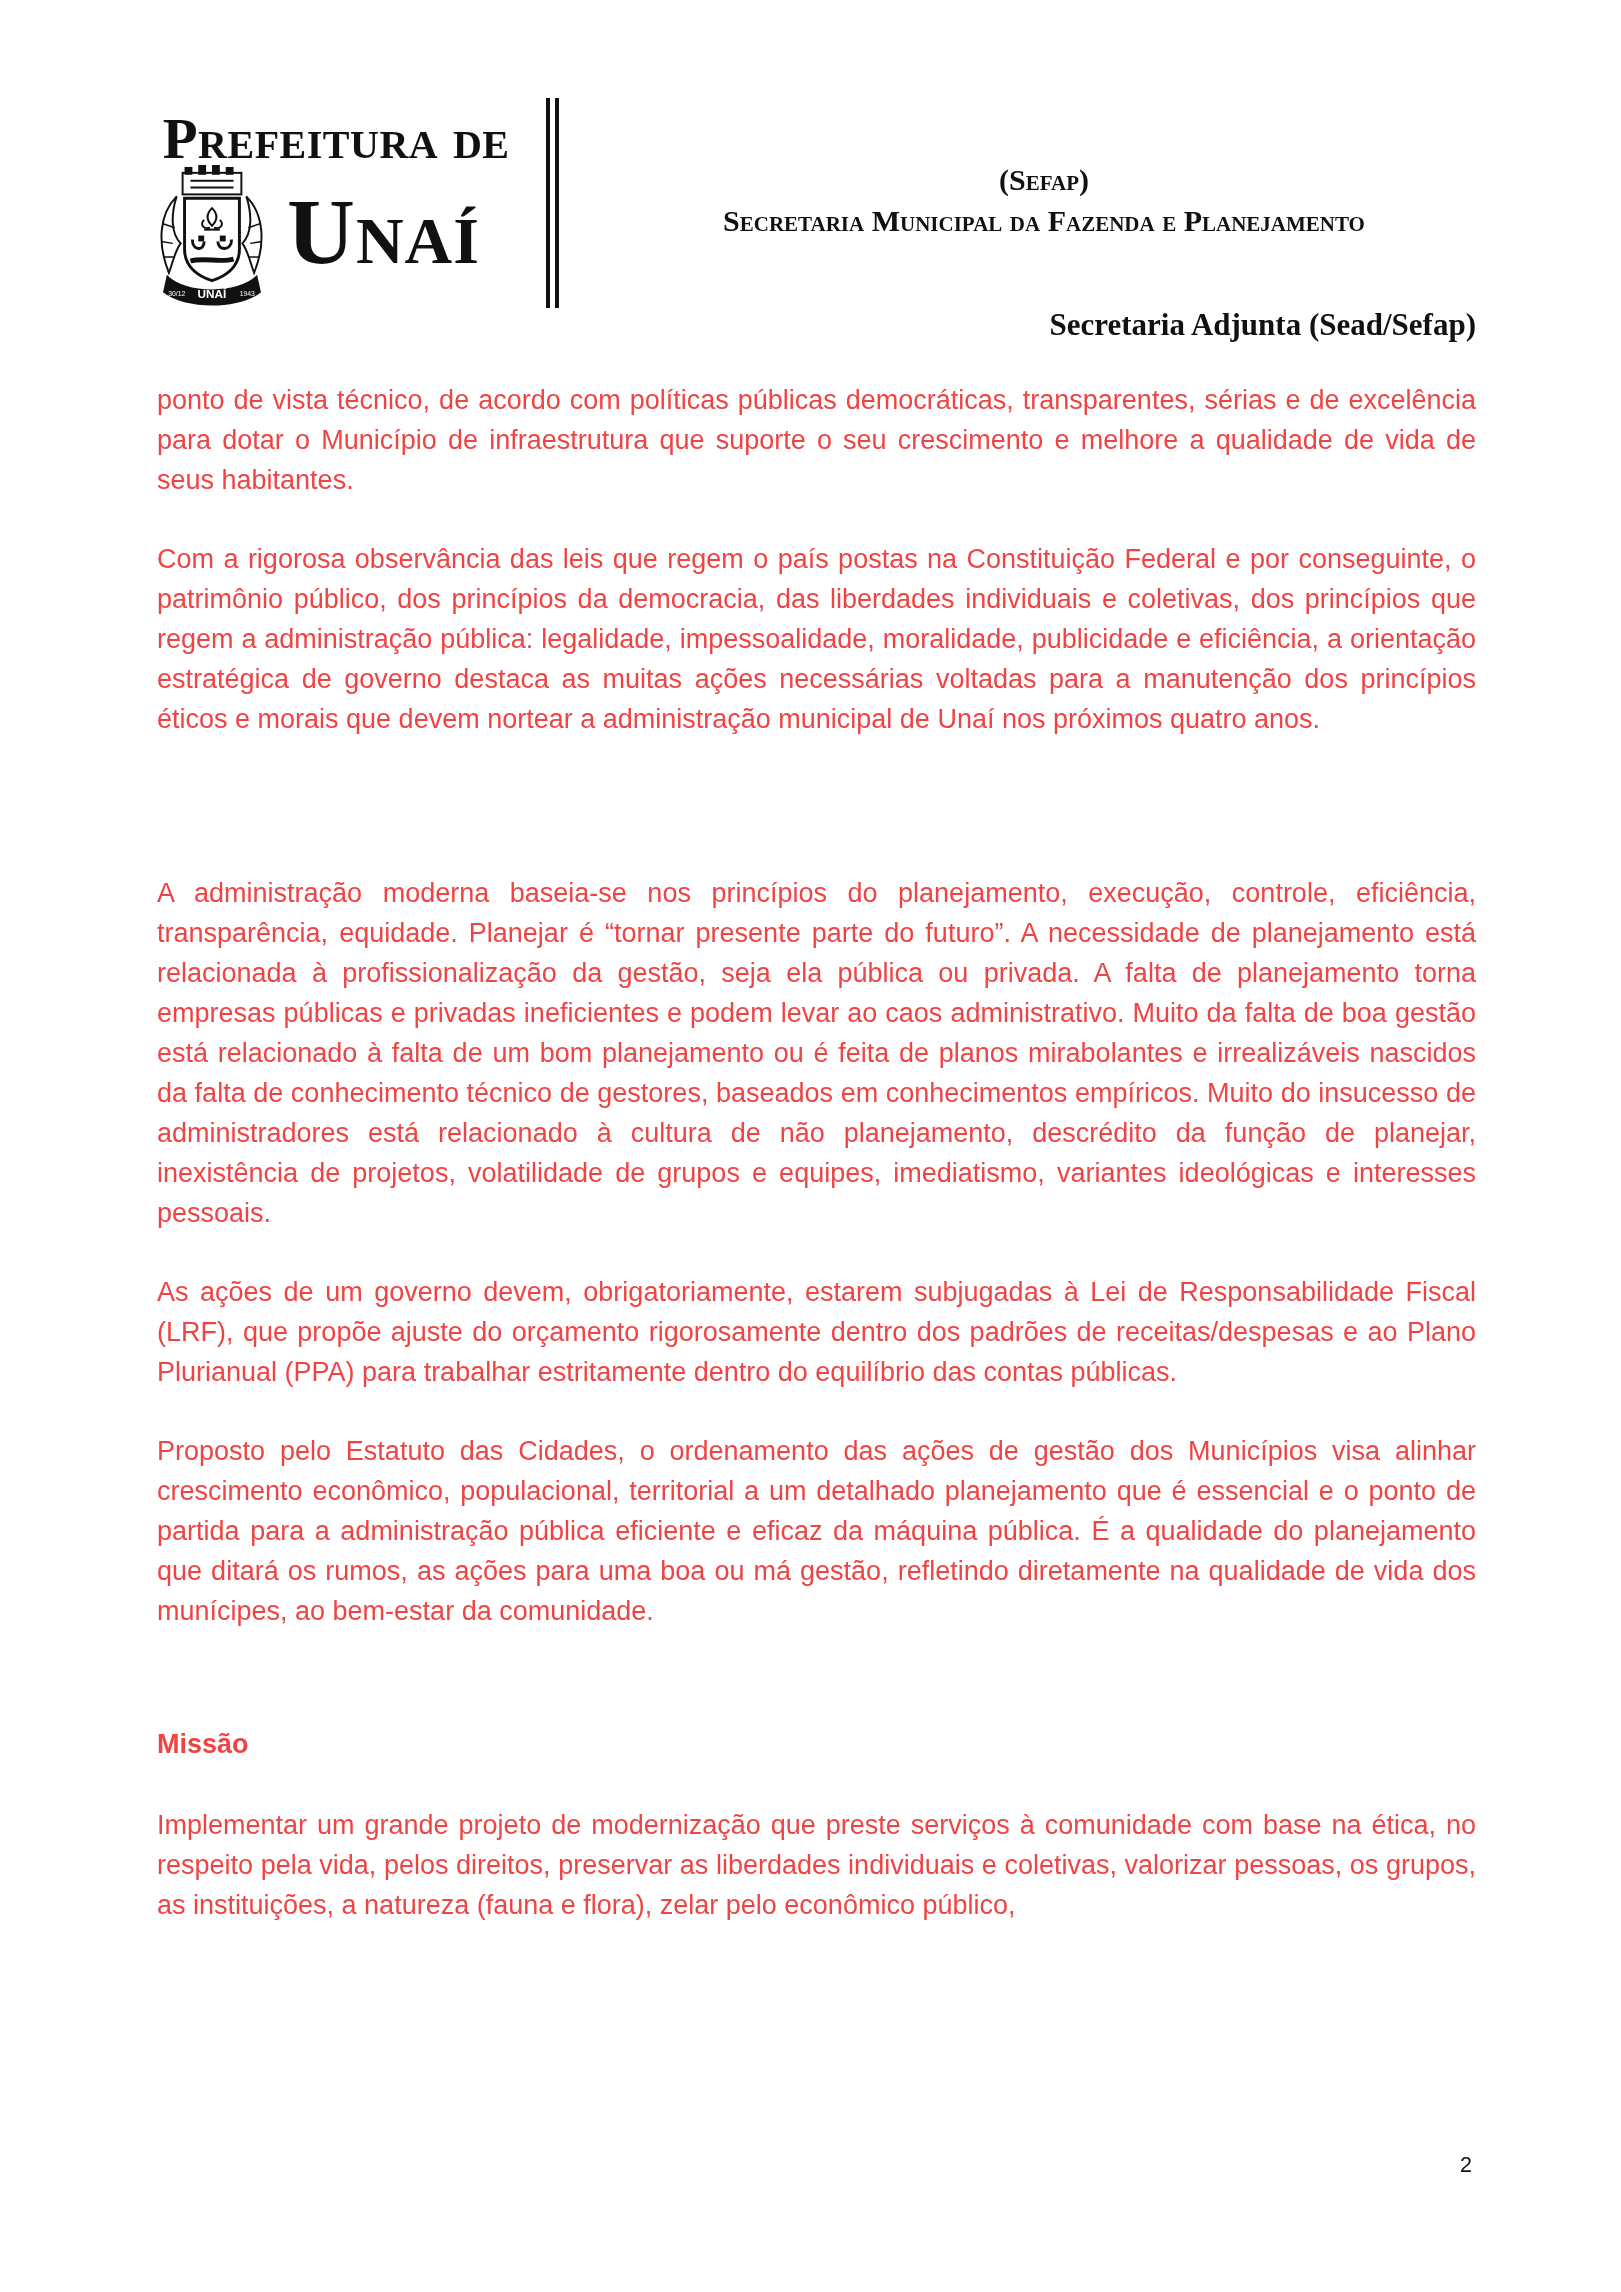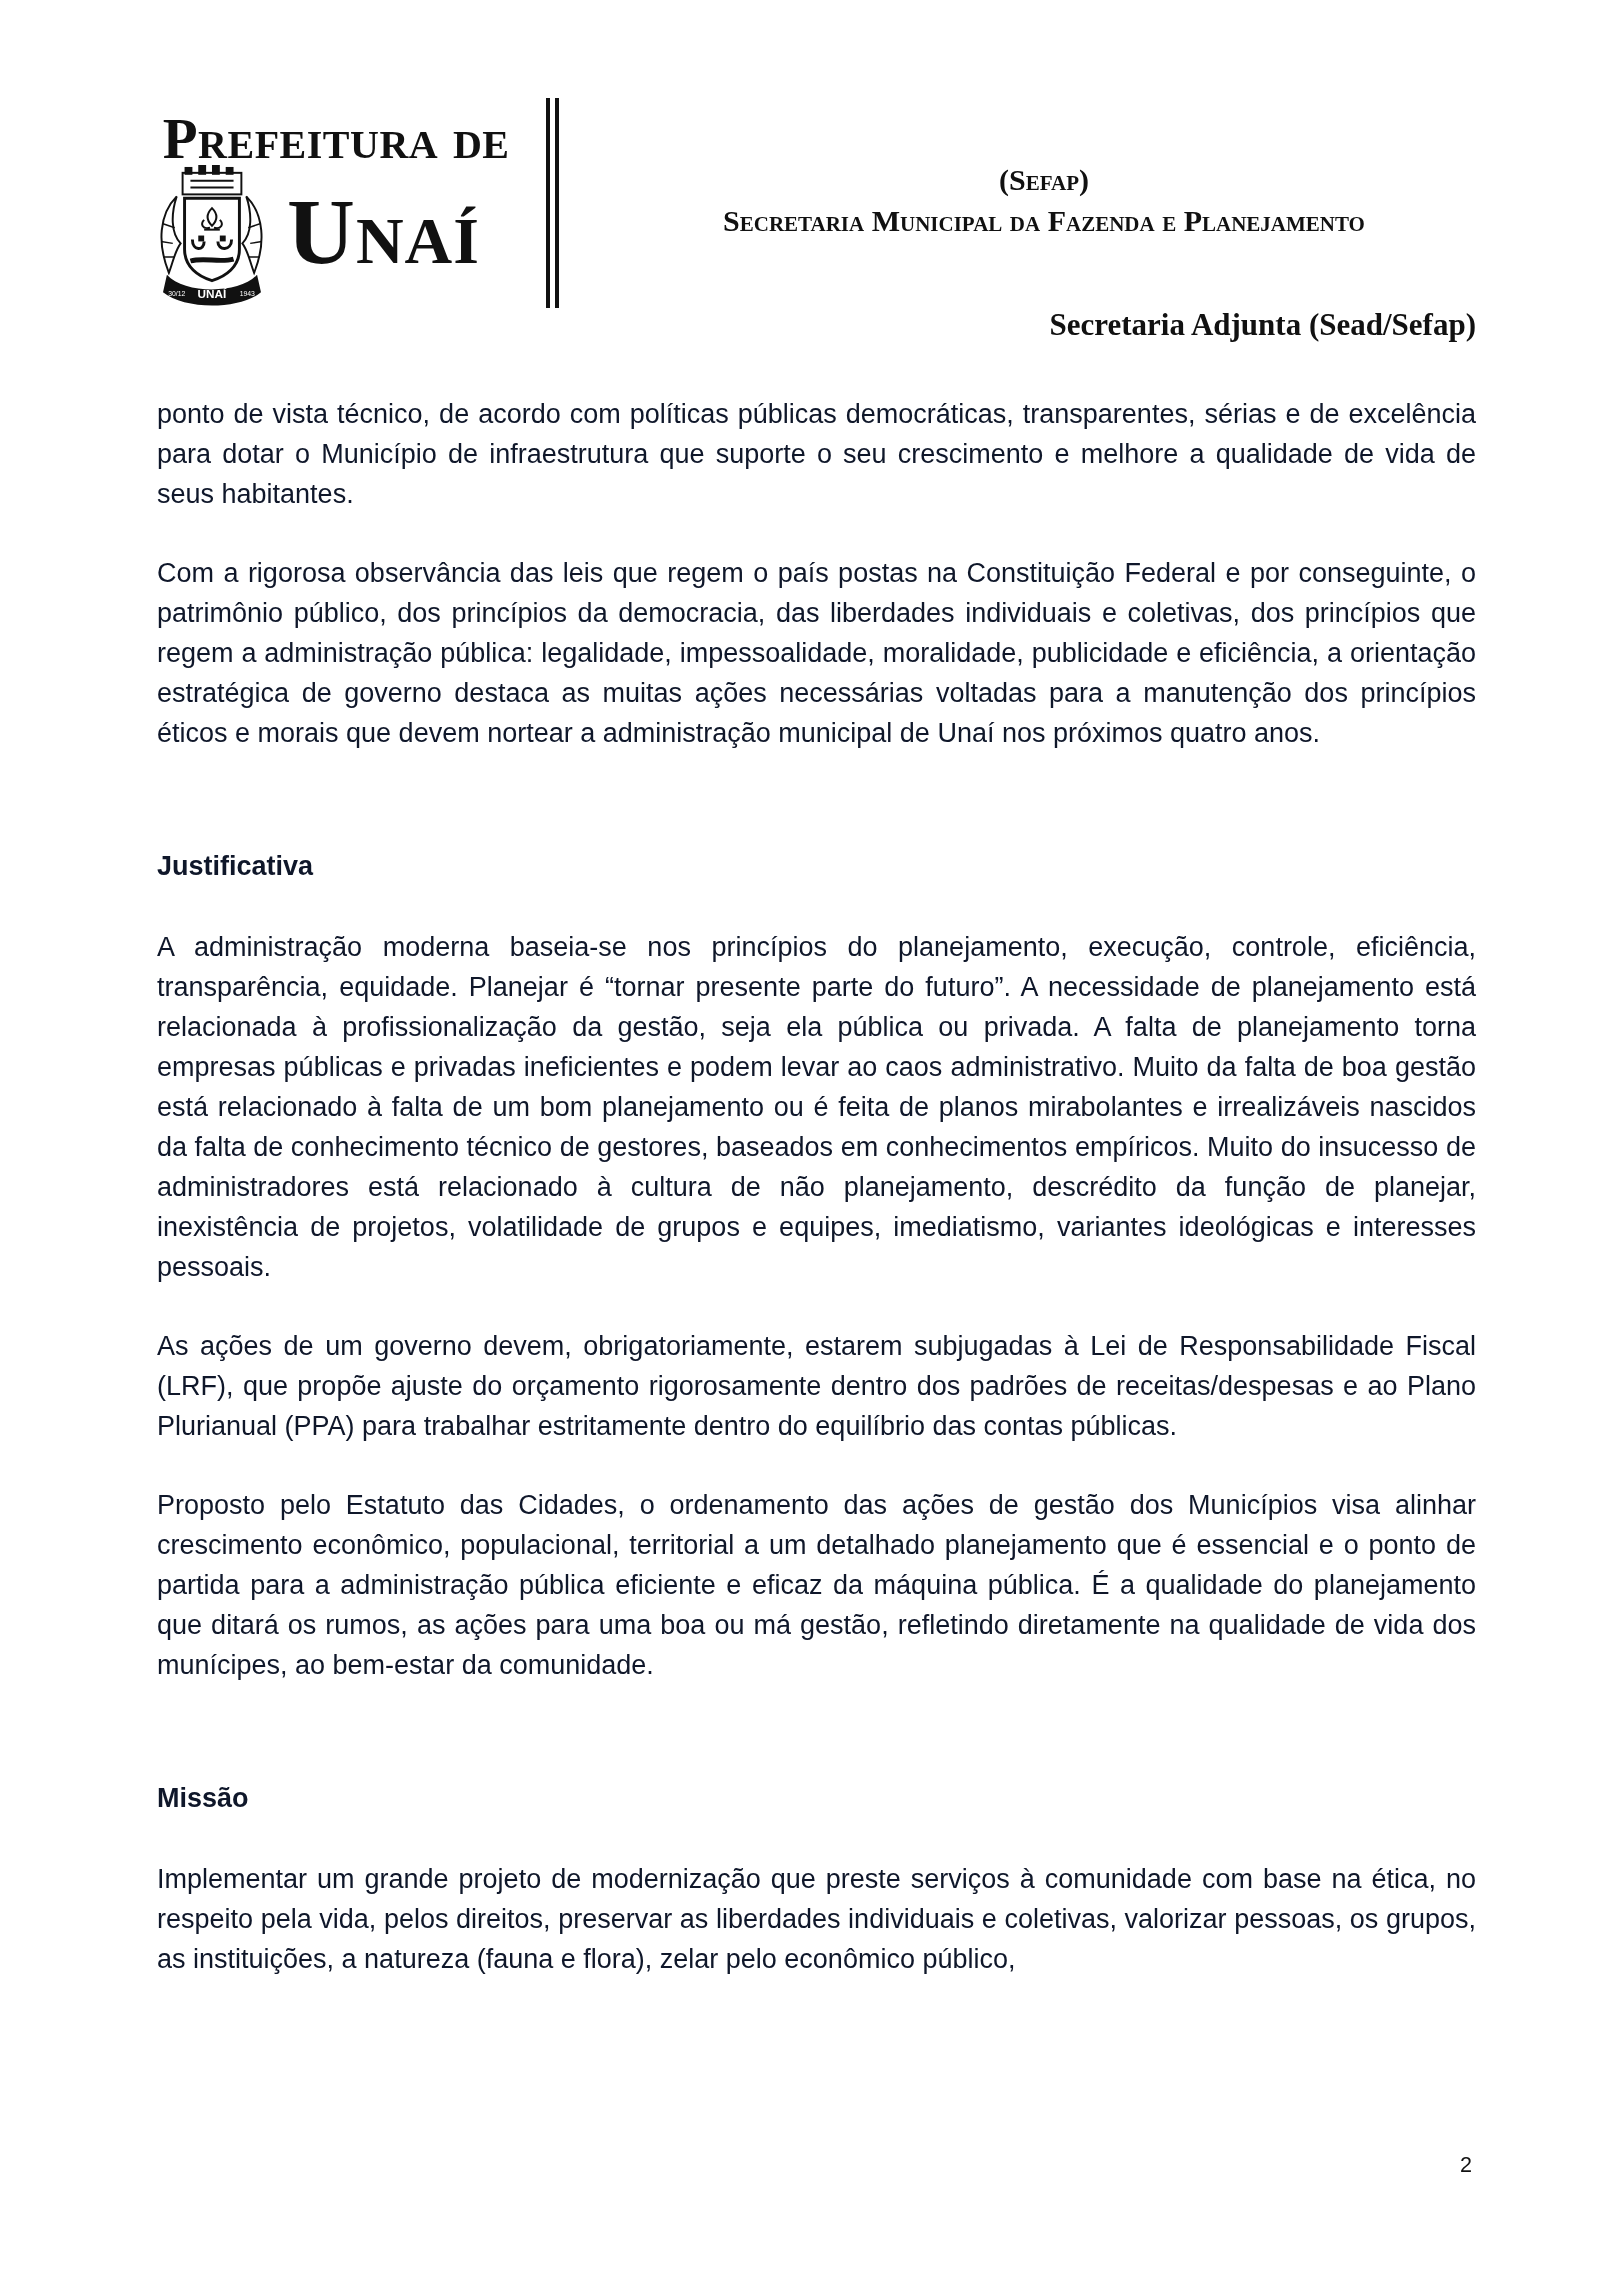--- a/index.html
+++ b/index.html
@@ -11,21 +11,21 @@
     .logo-title { position: absolute; left: 7.8px; top: 0; font-family: "Liberation Serif", serif; font-weight: bold; font-size: 57px; letter-spacing: 0.5px; color: #111; white-space: nowrap; font-variant: small-caps; }
     .logo-crest { position: absolute; left: 0; top: 59px; width: 113px; height: 145px; }
     .logo-name { position: absolute; left: 132px; top: 78px; font-family: "Liberation Serif", serif; font-weight: bold; font-size: 94px; line-height: 1; color: #111; font-variant: small-caps; letter-spacing: 1px; }
     .divider { position: absolute; left: 546px; top: 98px; width: 3.9px; height: 210px; background: #111; }
     .divider.second { left: 555px; }
 
     .secretaria { position: absolute; left: 603px; top: 159px; width: 882px; text-align: center; font-family: "Liberation Serif", serif; font-weight: bold; font-size: 30px; line-height: 41px; color: #111; font-variant: small-caps; }
     .adjunta { position: absolute; right: 145px; top: 307px; font-family: "Liberation Serif", serif; font-weight: bold; font-size: 31px; color: #111; white-space: nowrap; }
 
     
-    .content { position: absolute; left: 157px; top: 394px; width: 1319px; font-family: "Liberation Sans", sans-serif; font-size: 27px; line-height: 40px; color: #0f172a; }
+    .content { position: absolute; left: 157px; top: 380px; width: 1319px; font-family: "Liberation Sans", sans-serif; font-size: 27px; line-height: 40px; color: #ef4444; }
     .content p { margin: 0; text-align: justify; }
     .gap-para { height: 39px; }
     .gap-section { height: 93px; }
     .gap-heading { height: 41px; }
     .heading { font-family: "Liberation Sans", sans-serif; font-weight: bold; font-size: 27px; line-height: 40px; margin: 0; }
 
     .page-number { position: absolute; left: 1460px; top: 2152px; font-family: "Liberation Sans", sans-serif; font-size: 21.6px; color: #111; }
   </style>
 </head>
 <body>
@@ -79,21 +79,20 @@
   </div>
 
   <div class="adjunta">Secretaria Adjunta (Sead/Sefap)</div>
 
   <div class="content">
     <p>ponto de vista técnico, de acordo com políticas públicas democráticas, transparentes, sérias e de excelência para dotar o Município de infraestrutura que suporte o seu crescimento e melhore a qualidade de vida de seus habitantes.</p>
     <div class="gap-para"></div>
     <p>Com a rigorosa observância das leis que regem o país postas na Constituição Federal e por conseguinte, o patrimônio público, dos princípios da democracia, das liberdades individuais e coletivas, dos princípios que regem a administração pública: legalidade, impessoalidade, moralidade, publicidade e eficiência, a orientação estratégica de governo destaca as muitas ações necessárias voltadas para a manutenção dos princípios éticos e morais que devem nortear a administração municipal de Unaí nos próximos quatro anos.</p>
 
     <div class="gap-section"></div>
-    <h2 class="heading">Justificativa</h2>
     <div class="gap-heading"></div>
     <p>A administração moderna baseia-se nos princípios do planejamento, execução, controle, eficiência, transparência, equidade. Planejar é “tornar presente parte do futuro”. A necessidade de planejamento está relacionada à profissionalização da gestão, seja ela pública ou privada. A falta de planejamento torna empresas públicas e privadas ineficientes e podem levar ao caos administrativo. Muito da falta de boa gestão está relacionado à falta de um bom planejamento ou é feita de planos mirabolantes e irrealizáveis nascidos da falta de conhecimento técnico de gestores, baseados em conhecimentos empíricos. Muito do insucesso de administradores está relacionado à cultura de não planejamento, descrédito da função de planejar, inexistência de projetos, volatilidade de grupos e equipes, imediatismo, variantes ideológicas e interesses pessoais.</p>
     <div class="gap-para"></div>
     <p>As ações de um governo devem, obrigatoriamente, estarem subjugadas à Lei de Responsabilidade Fiscal (LRF), que propõe ajuste do orçamento rigorosamente dentro dos padrões de receitas/despesas e ao Plano Plurianual (PPA) para trabalhar estritamente dentro do equilíbrio das contas públicas.</p>
     <div class="gap-para"></div>
     <p>Proposto pelo Estatuto das Cidades, o ordenamento das ações de gestão dos Municípios visa alinhar crescimento econômico, populacional, territorial a um detalhado planejamento que é essencial e o ponto de partida para a administração pública eficiente e eficaz da máquina pública. É a qualidade do planejamento que ditará os rumos, as ações para uma boa ou má gestão, refletindo diretamente na qualidade de vida dos munícipes, ao bem-estar da comunidade.</p>
 
     <div class="gap-section"></div>
     <h2 class="heading">Missão</h2>
     <div class="gap-heading"></div>

